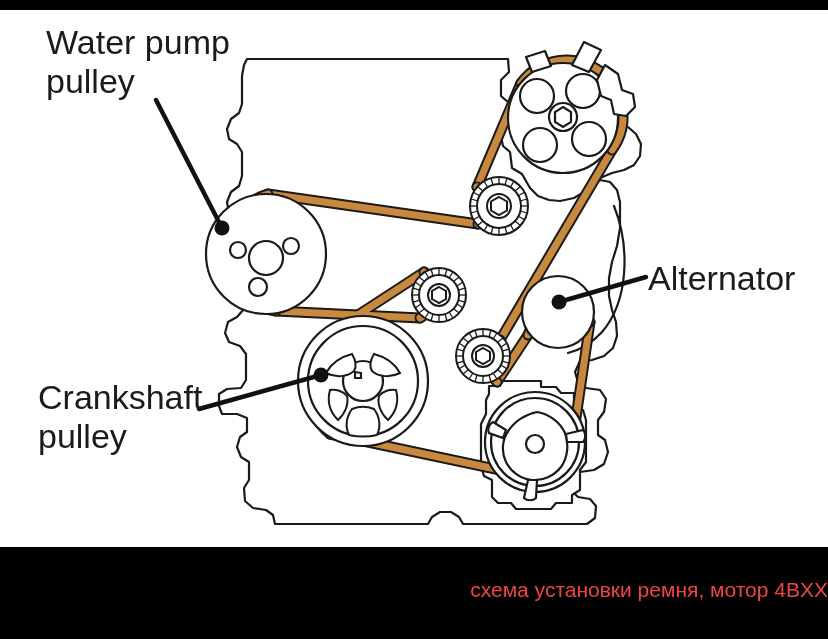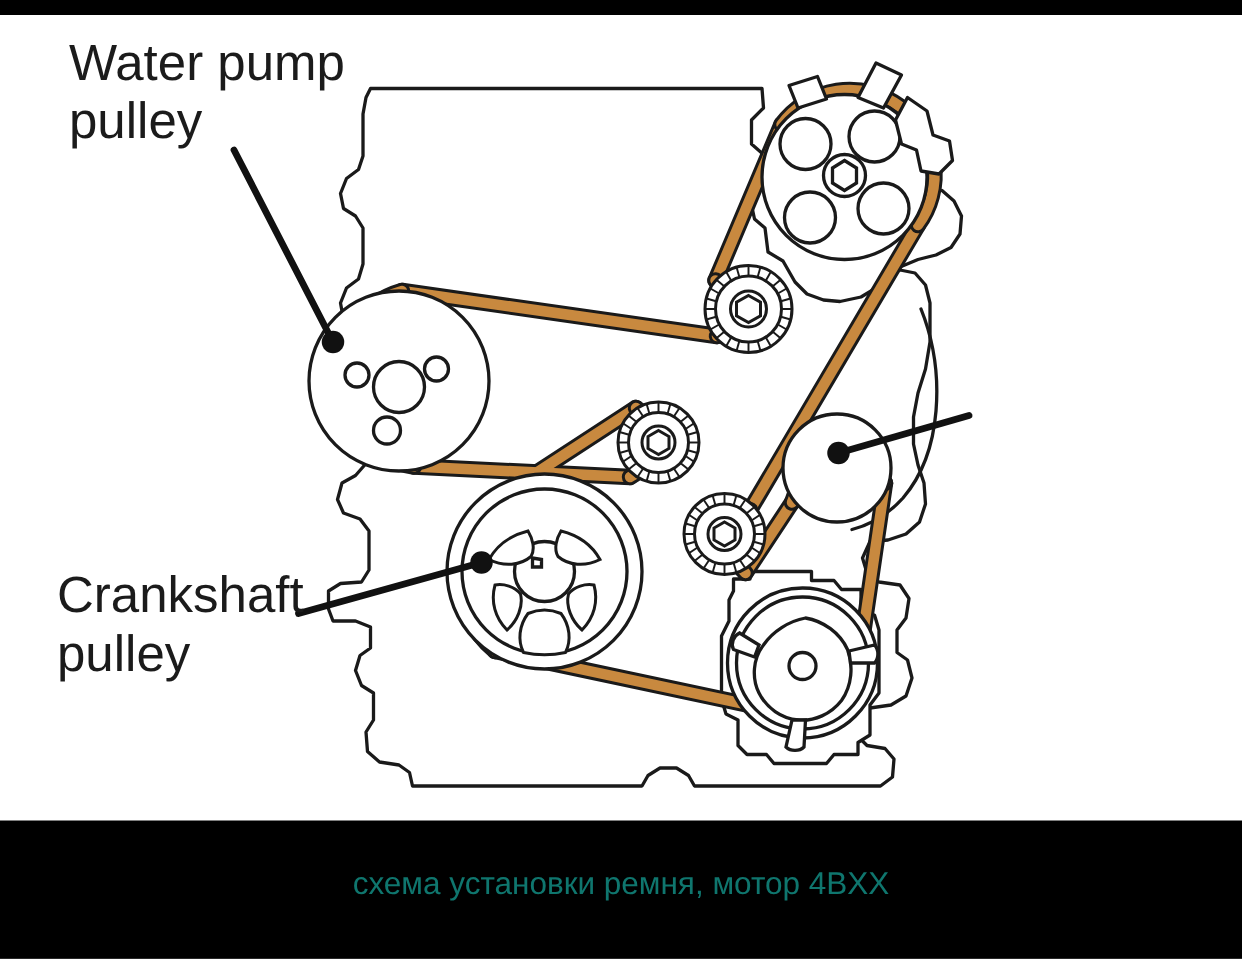--- a/index.html
+++ b/index.html
@@ -58,22 +58,22 @@
     top: 556px;
     width: 828px;
     height: 83px;
     background: #000000;
   }
   #caption-text {
     position: absolute;
     left: 0;
     top: 22px;
     width: 828px;
-    text-align: center;
-    color: #0f766e;
+    text-align: right;
+    color: #ef4444;
     font-size: 21px;
     white-space: pre;
   }
   #top-bar {
     position: absolute;
     left: 0;
     top: 0;
     width: 828px;
     height: 10px;
     background: #000000;
@@ -440,20 +440,21 @@
       </g>
 
     </svg>
 
     <div class="label-text" id="label-water-pump">Water pump
 pulley</div>
 
     <div class="label-text" id="label-crankshaft">Crankshaft
 pulley</div>
 
+    <div class="label-text" id="label-alternator">Alternator</div>
 
   </div>
 
   <div id="caption-bar">
     <div id="caption-text">схема установки ремня, мотор 4BXX</div>
   </div>
 
 </div>
 
 </body></html>

